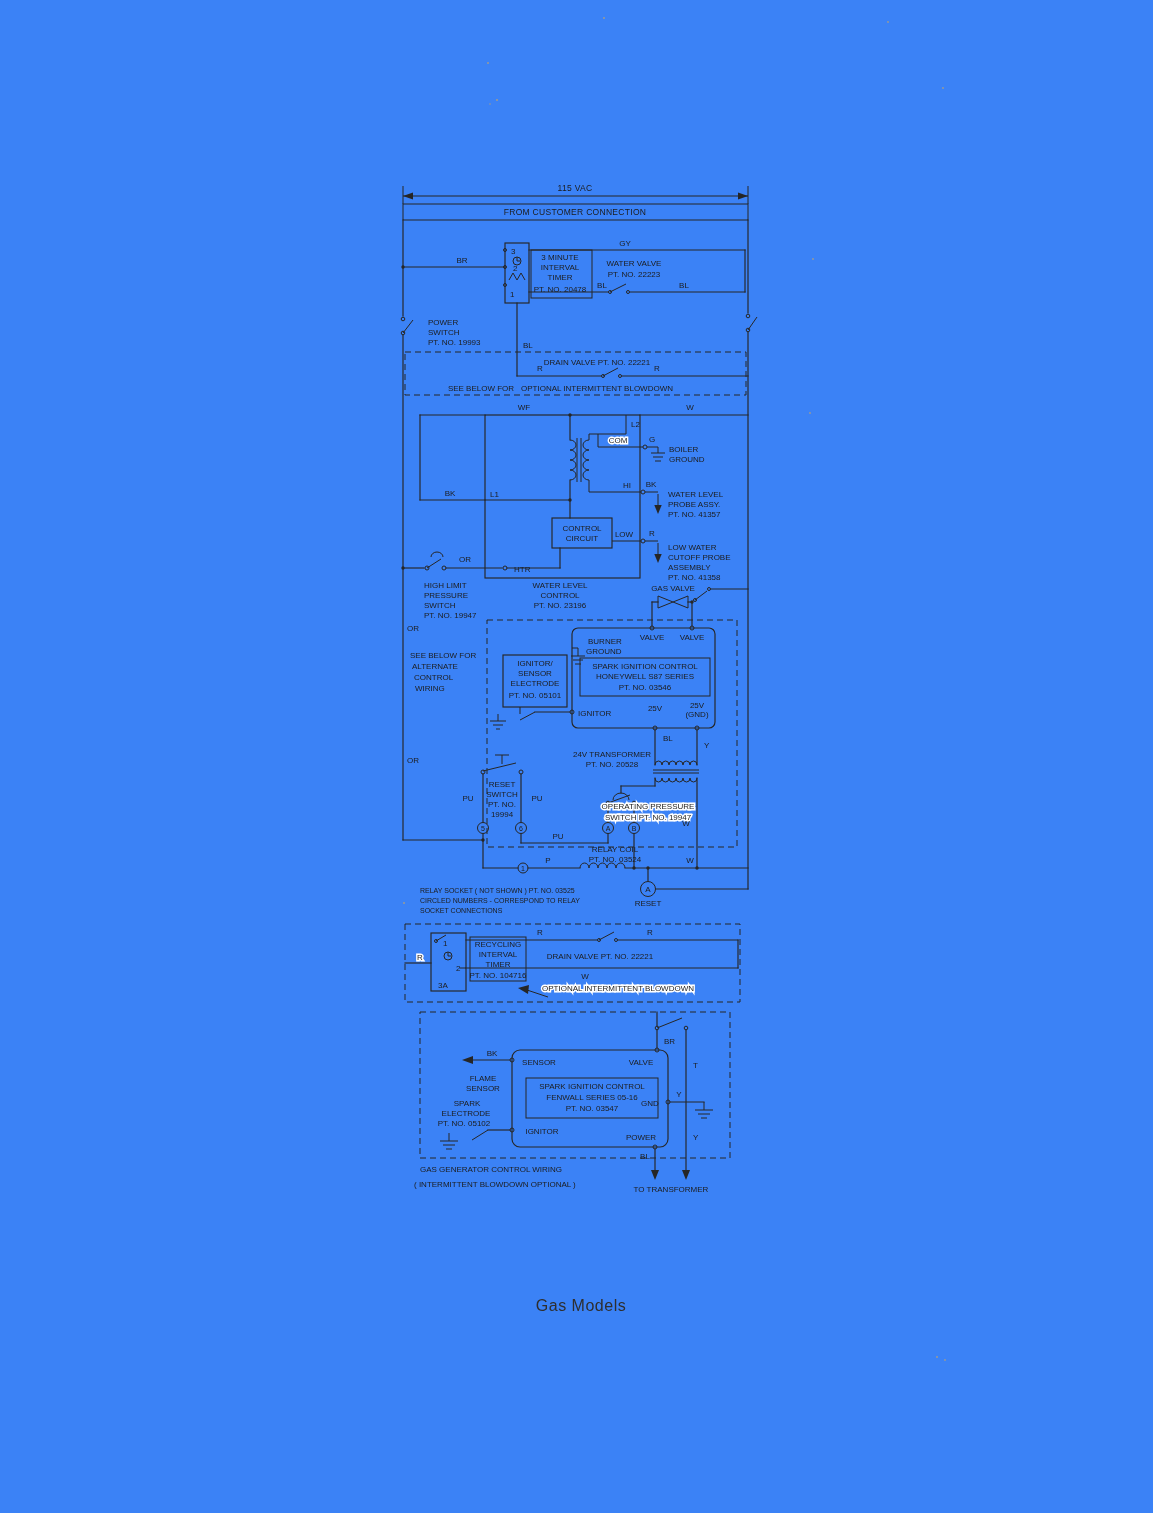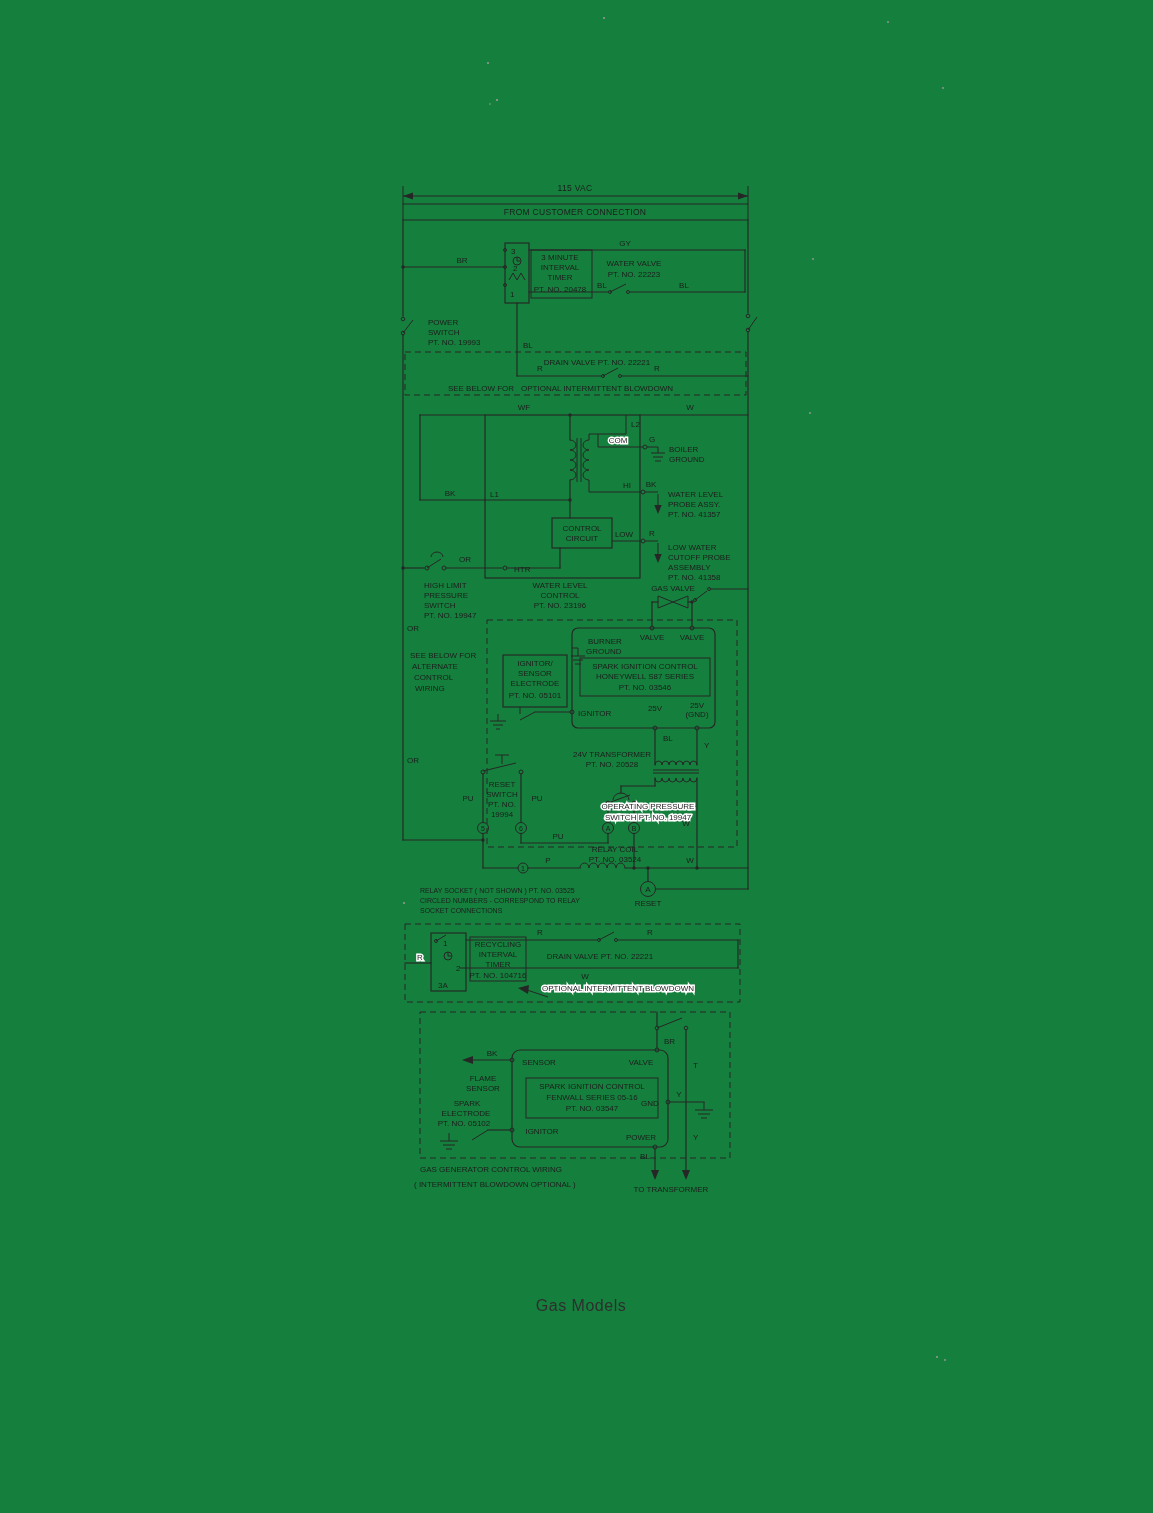--- a/index.html
+++ b/index.html
@@ -1,16 +1,16 @@
 <!DOCTYPE html>
 <html><head>
 <meta charset="utf-8">
 <style>
   html,body{margin:0;padding:0;background:#e9e9e5;}
-  .page{position:relative;width:1153px;height:1513px;background:#15803d;margin:0 auto;overflow:hidden;
+  .page{position:relative;width:1153px;height:1513px;background:#3b82f6;margin:0 auto;overflow:hidden;
         font-family:"Liberation Sans","DejaVu Sans",sans-serif;}
   svg{position:absolute;left:0;top:0;display:block;}
   svg text{fill:#1c1c1c;font-family:"Liberation Sans","DejaVu Sans",sans-serif;font-size:8px;}
   text.mid{text-anchor:middle;}
   text.hdr{font-size:8.5px;letter-spacing:.3px;}
   text.sm{font-size:7px;}
   text.cap{font-size:16px;fill:#2e2e2e;letter-spacing:.5px;}
   text.halo{stroke:#fff;stroke-width:3px;paint-order:stroke fill;}
   .ln{stroke:#262626;stroke-width:1.15;fill:none;stroke-linecap:square;}
   .lnth{stroke:#262626;stroke-width:1;fill:none;}

